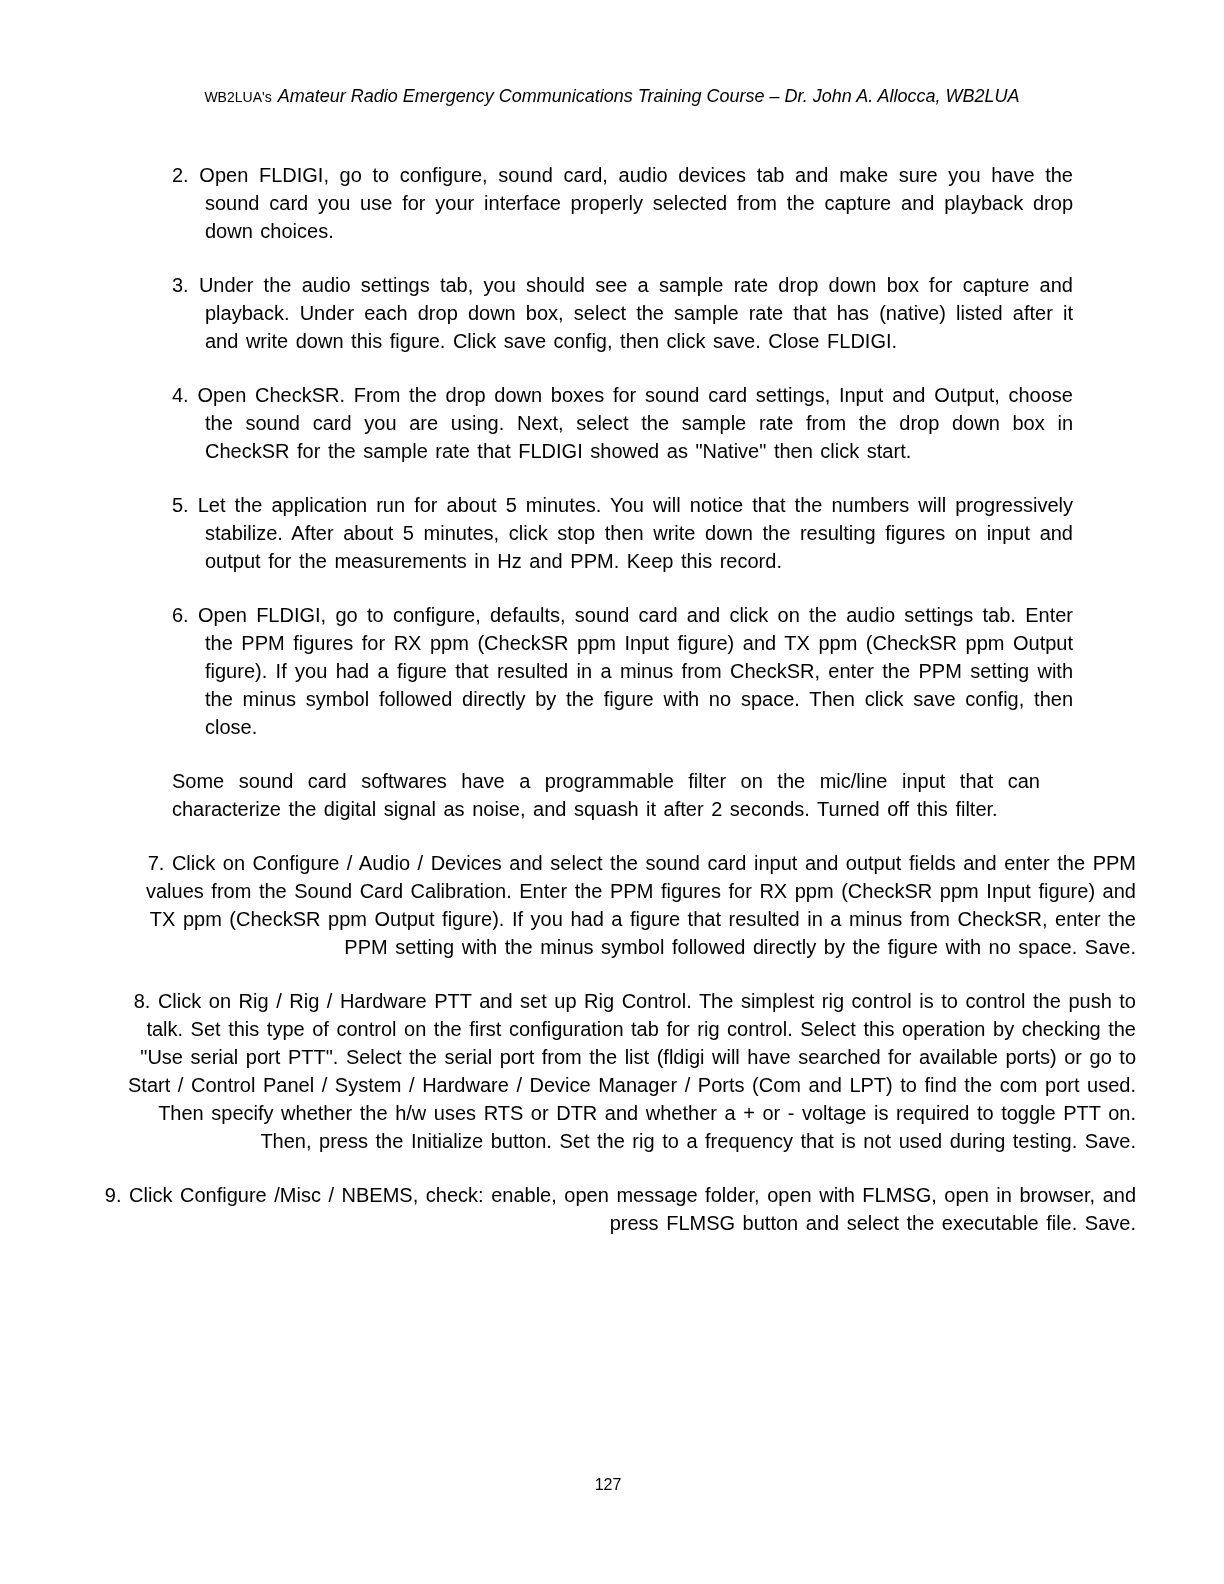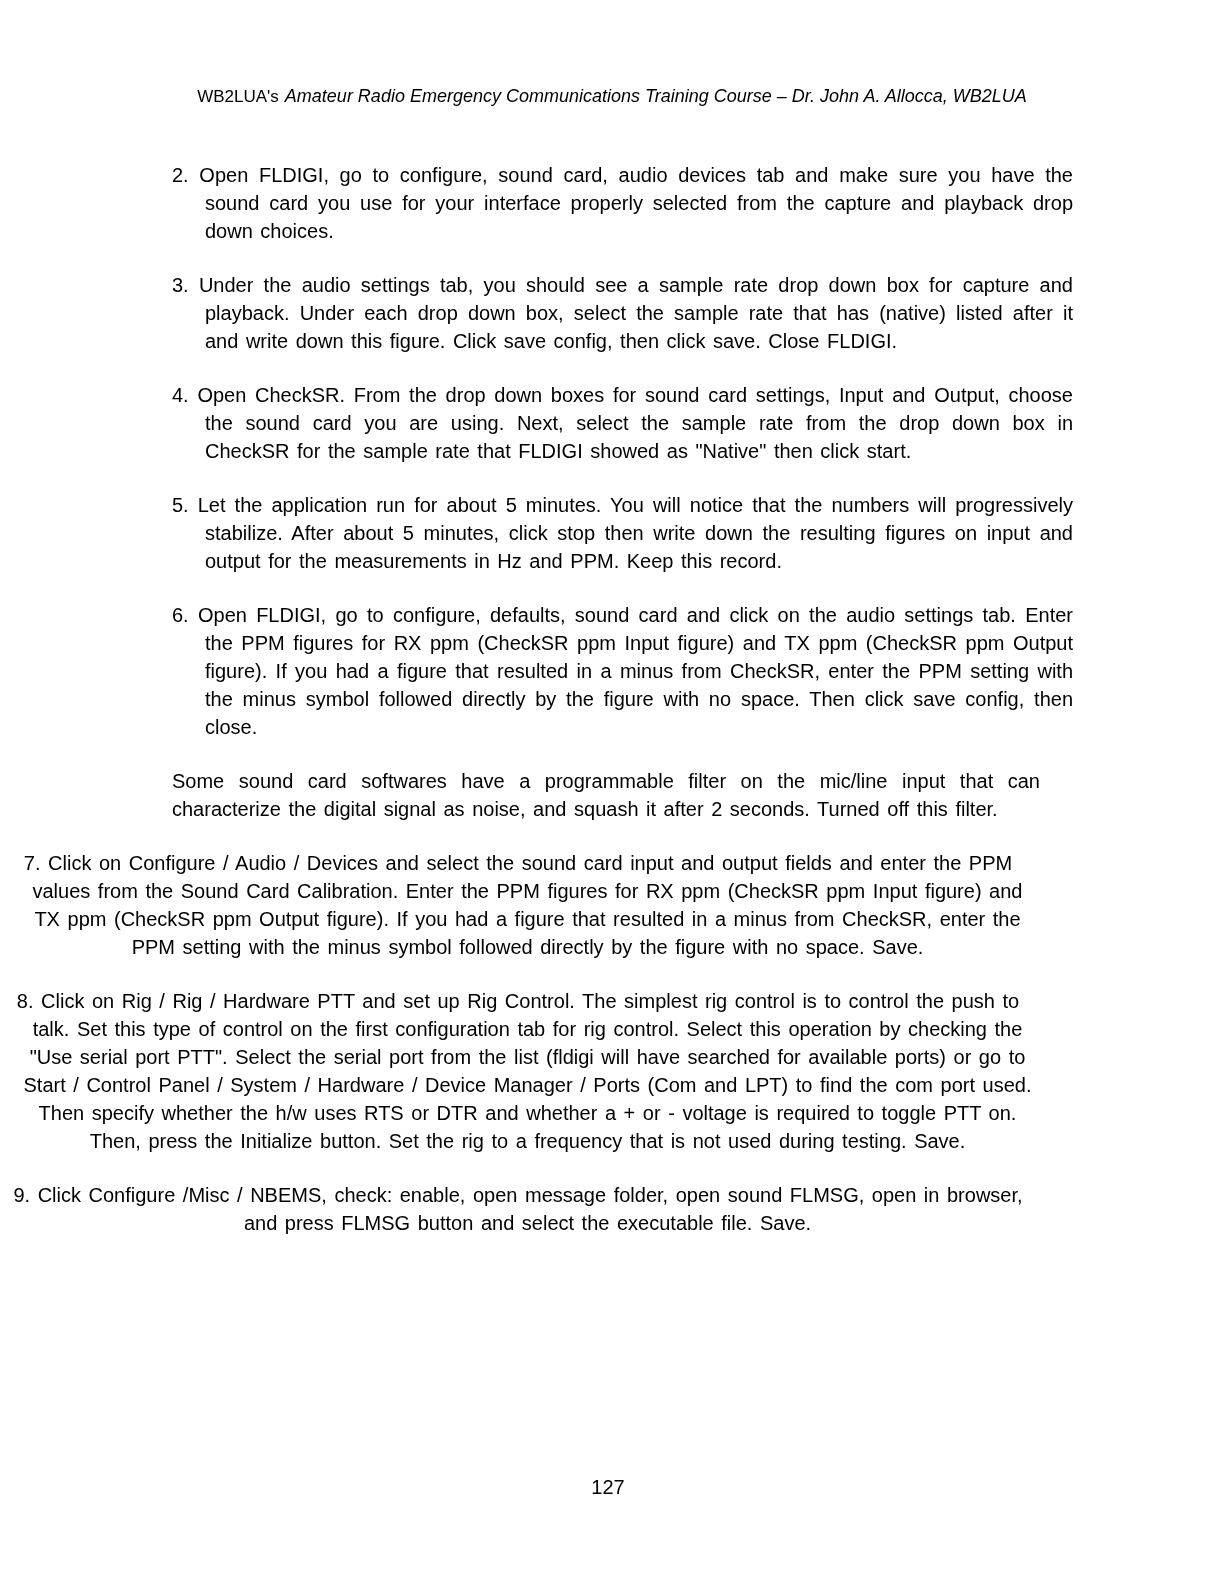--- a/index.html
+++ b/index.html
@@ -18,21 +18,21 @@
   }
   .doc-header {
     position: absolute;
     top: 86px;
     left: 0;
     right: 0;
     text-align: center;
     white-space: nowrap;
   }
   .doc-header .brand {
-    font-size: 17px;
+    font-size: 14px;
   }
   .doc-header .header-title {
     font-size: 18px;
     margin-left: 6px;
     font-style: italic;
   }
   .content {
     position: absolute;
     top: 161px;
     left: 0;
@@ -54,32 +54,33 @@
     text-indent: -33px;
     text-align: justify;
   }
   .note-para {
     margin-left: 172px;
     width: 868px;
     text-align: justify;
     margin-top: 23px;
   }
   .item.lvl0 {
+    margin-left: 100px;
     width: 1017px;
     padding-left: 19px;
     text-indent: -19px;
-    text-align: center;
+    text-align: right;
   }
   .page-number {
     position: absolute;
     top: 1476px;
     left: 0;
     right: 8px;
     text-align: center;
-    font-size: 20px;
+    font-size: 16px;
   }
 </style>
 </head>
 <body>
 
 <div class="page">
 
   <div class="doc-header">
     <span class="brand">WB2LUA's</span><span class="header-title">Amateur Radio Emergency Communications Training Course – Dr. John A. Allocca, WB2LUA</span>
   </div>
@@ -110,20 +111,20 @@
 
     <div class="item lvl0">
       <span class="num">7. </span><span class="txt">Click on Configure / Audio / Devices and select the sound card input and output fields and enter the PPM values from the Sound Card Calibration. Enter the PPM figures for RX ppm (CheckSR ppm Input figure) and TX ppm (CheckSR ppm Output figure). If you had a figure that resulted in a minus from CheckSR, enter the PPM setting with the minus symbol followed directly by the figure with no space. Save.</span>
     </div>
 
     <div class="item lvl0">
       <span class="num">8. </span><span class="txt">Click on Rig / Rig / Hardware PTT and set up Rig Control. The simplest rig control is to control the push to talk. Set this type of control on the first configuration tab for rig control. Select this operation by checking the "Use serial port PTT". Select the serial port from the list (fldigi will have searched for available ports) or go to Start / Control Panel / System / Hardware / Device Manager / Ports (Com and LPT) to find the com port used. Then specify whether the h/w uses RTS or DTR and whether a + or - voltage is required to toggle PTT on. Then, press the Initialize button. Set the rig to a frequency that is not used during testing. Save.</span>
     </div>
 
     <div class="item lvl0">
-      <span class="num">9. </span><span class="txt">Click Configure /Misc / NBEMS, check: enable, open message folder, open sound FLMSG, open in browser, and press FLMSG button and select the executable file. Save.</span>
+      <span class="num">9. </span><span class="txt">Click Configure /Misc / NBEMS, check: enable, open message folder, open with FLMSG, open in browser, and press FLMSG button and select the executable file. Save.</span>
     </div>
 
   </div>
 
   <div class="page-number">127</div>
 
 </div>
 
 </body></html>

